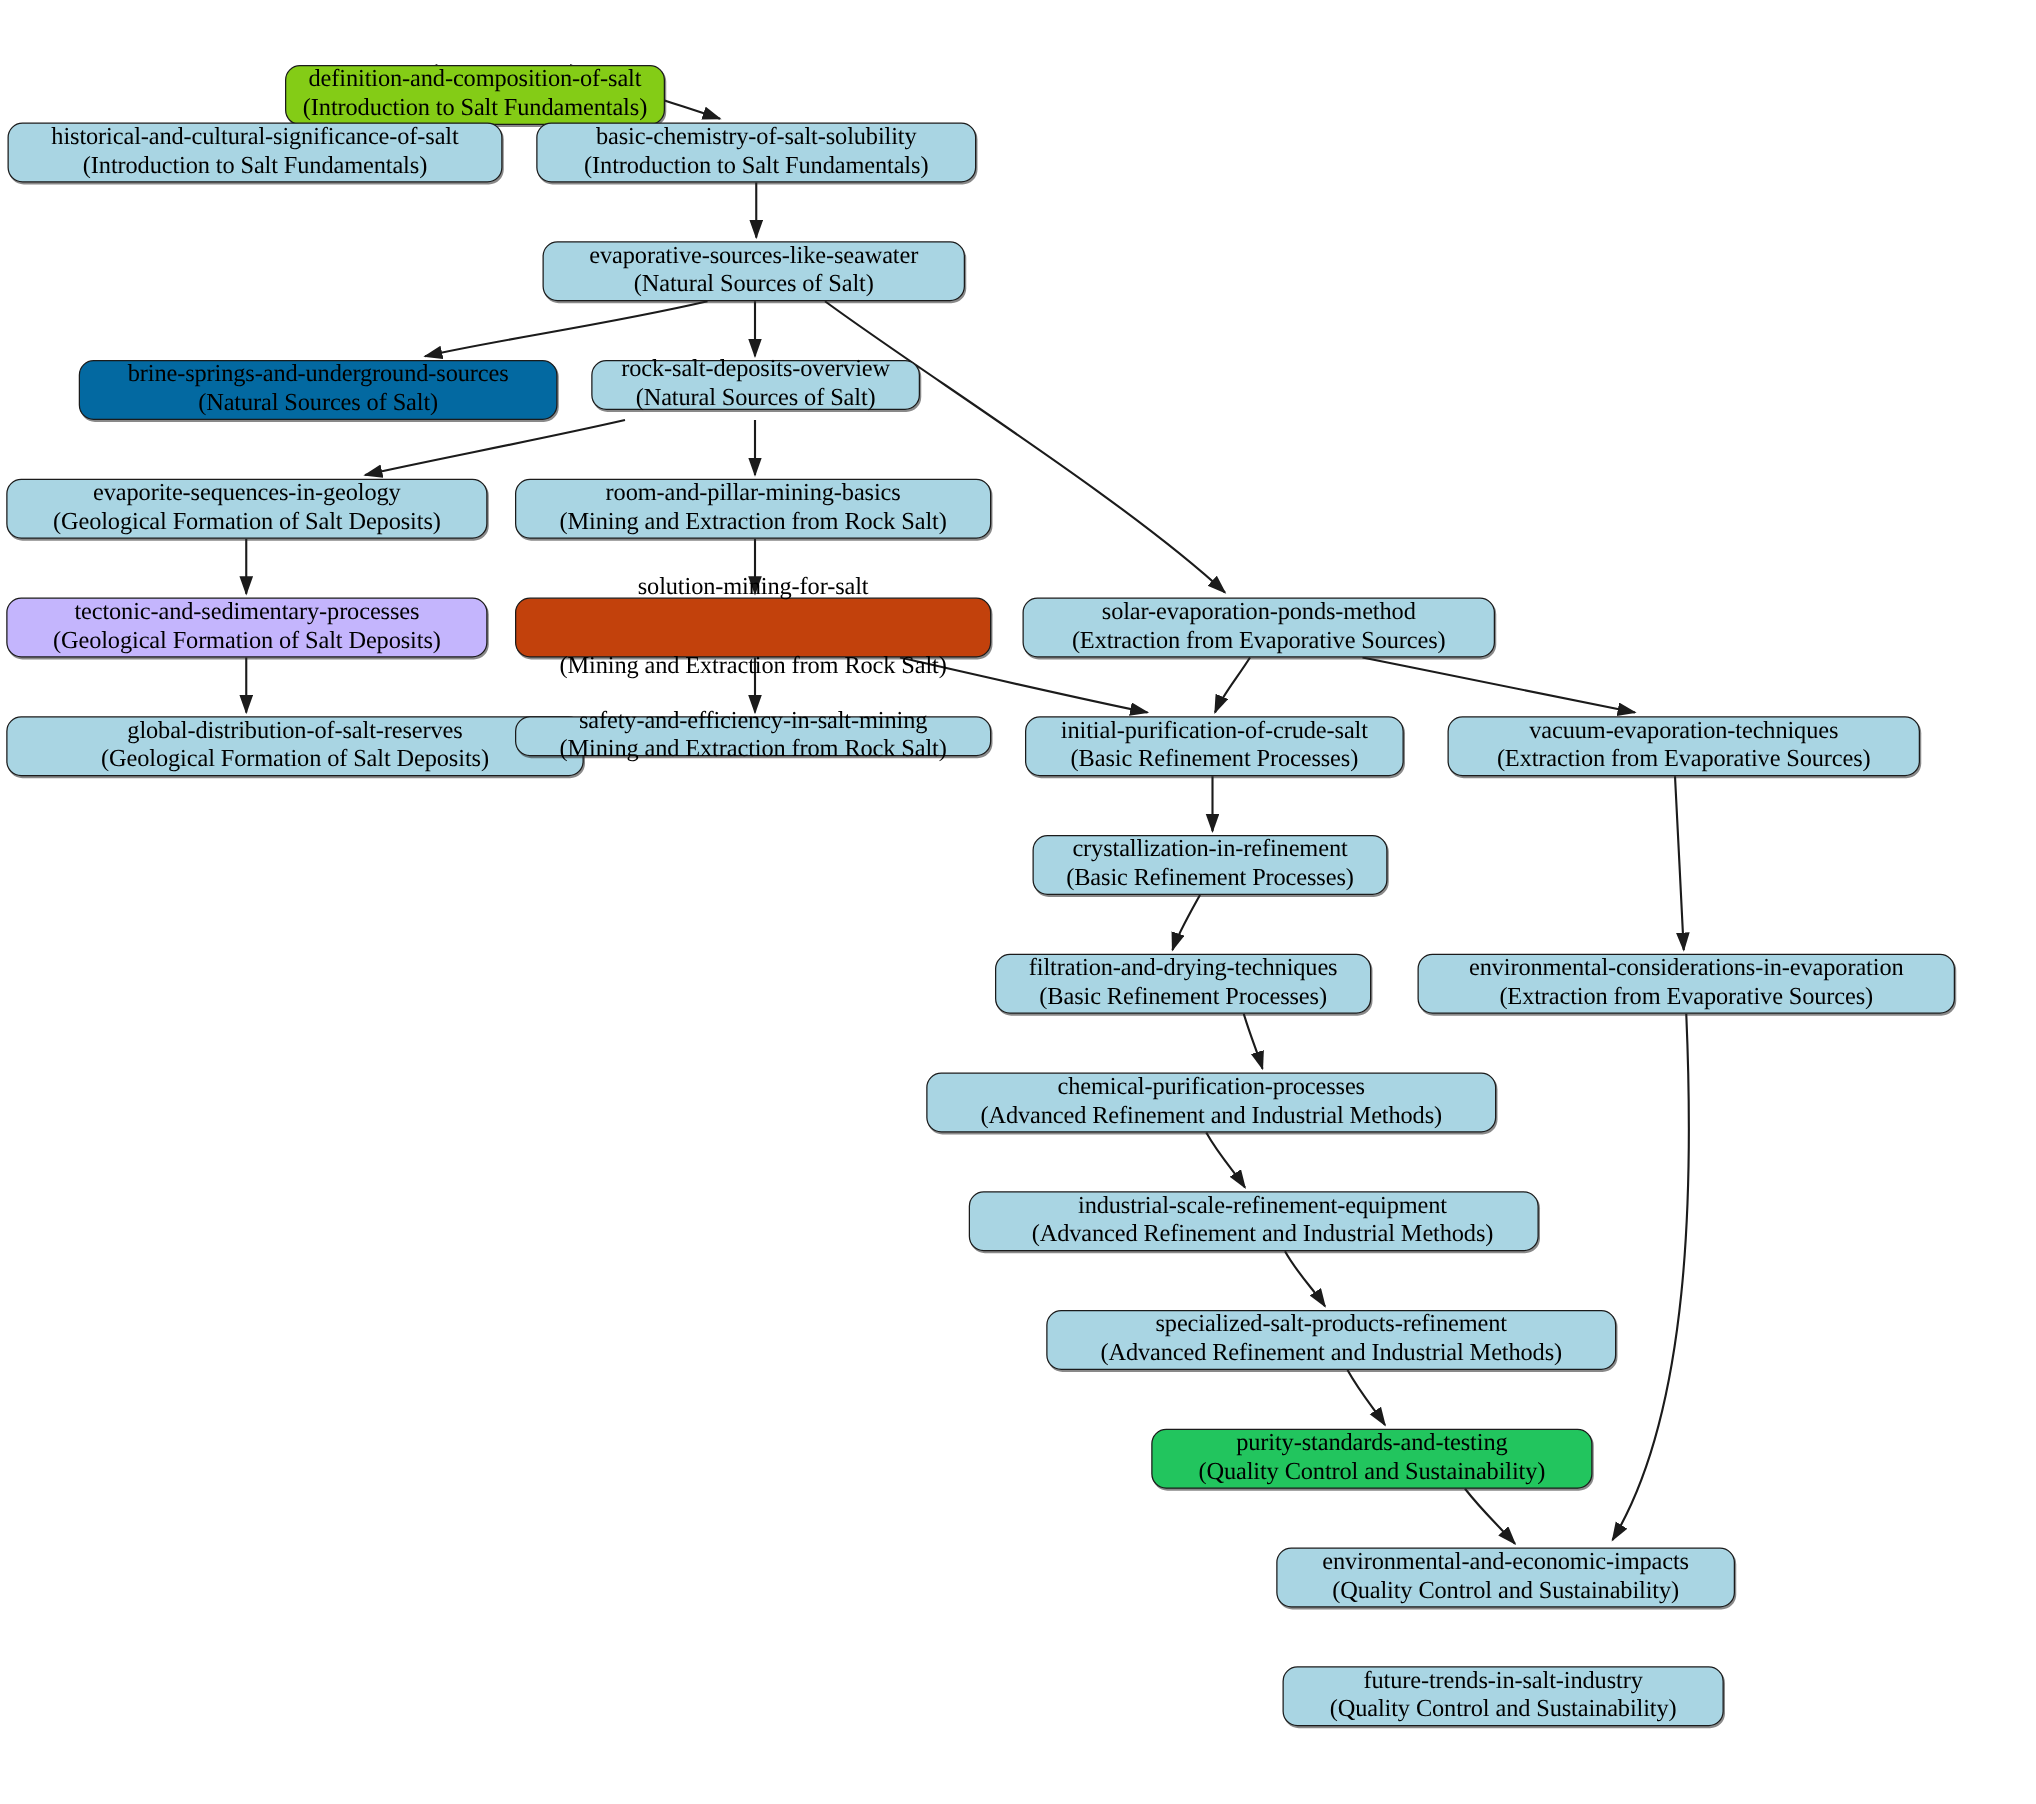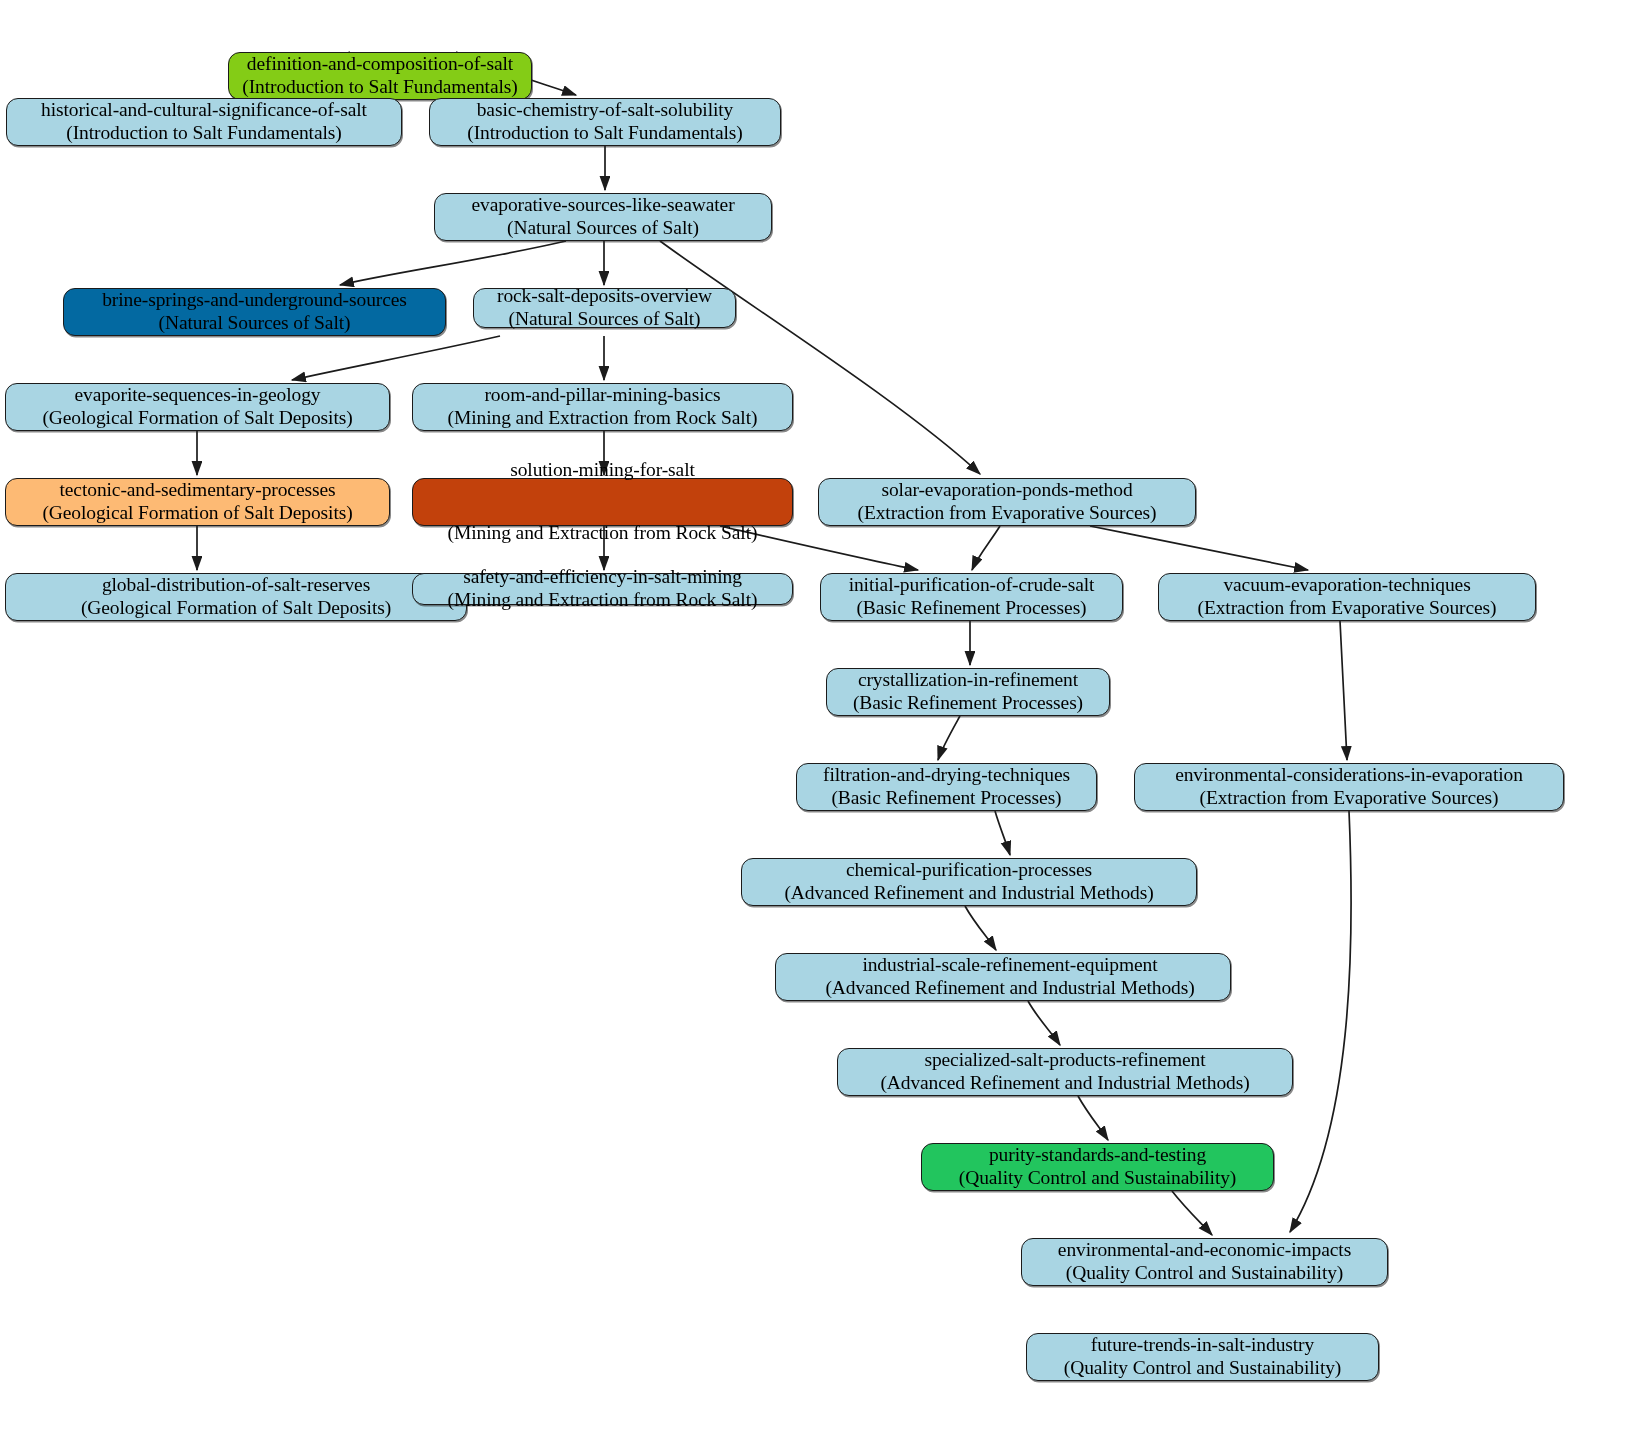--- a/index.html
+++ b/index.html
@@ -110,21 +110,21 @@
         <span class="sub">(Natural Sources of Salt)</span>
       </div>
       <div class="node" style="left: 5px; top: 383px; width: 385px; height: 48px; background: rgb(169, 213, 227); border-color: rgb(27, 27, 27);">
         <span class="ttl">evaporite-sequences-in-geology</span>
         <span class="sub">(Geological Formation of Salt Deposits)</span>
       </div>
       <div class="node" style="left: 412px; top: 383px; width: 381px; height: 48px; background: rgb(169, 213, 227); border-color: rgb(27, 27, 27);">
         <span class="ttl">room-and-pillar-mining-basics</span>
         <span class="sub">(Mining and Extraction from Rock Salt)</span>
       </div>
-      <div class="node" style="left: 5px; top: 478px; width: 385px; height: 48px; background: #fdba74; border-color: rgb(27, 27, 27); align-items: center;">
+      <div class="node" style="left: 5px; top: 478px; width: 385px; height: 48px; background: #c4b5fd; border-color: rgb(27, 27, 27); align-items: center;">
         <span class="ttl">tectonic-and-sedimentary-processes</span>
         <span class="sub">(Geological Formation of Salt Deposits)</span>
       </div>
       <div class="node" style="left: 412px; top: 478px; width: 381px; height: 48px; background: #c2410c; border-color: rgb(27, 27, 27); gap: 40px;">
         <span class="ttl">solution-mining-for-salt</span>
         <span class="sub">(Mining and Extraction from Rock Salt)</span>
       </div>
       <div class="node" style="left: 818px; top: 478px; width: 378px; height: 48px; background: rgb(169, 213, 227); border-color: rgb(27, 27, 27);">
         <span class="ttl">solar-evaporation-ponds-method</span>
         <span class="sub">(Extraction from Evaporative Sources)</span>

